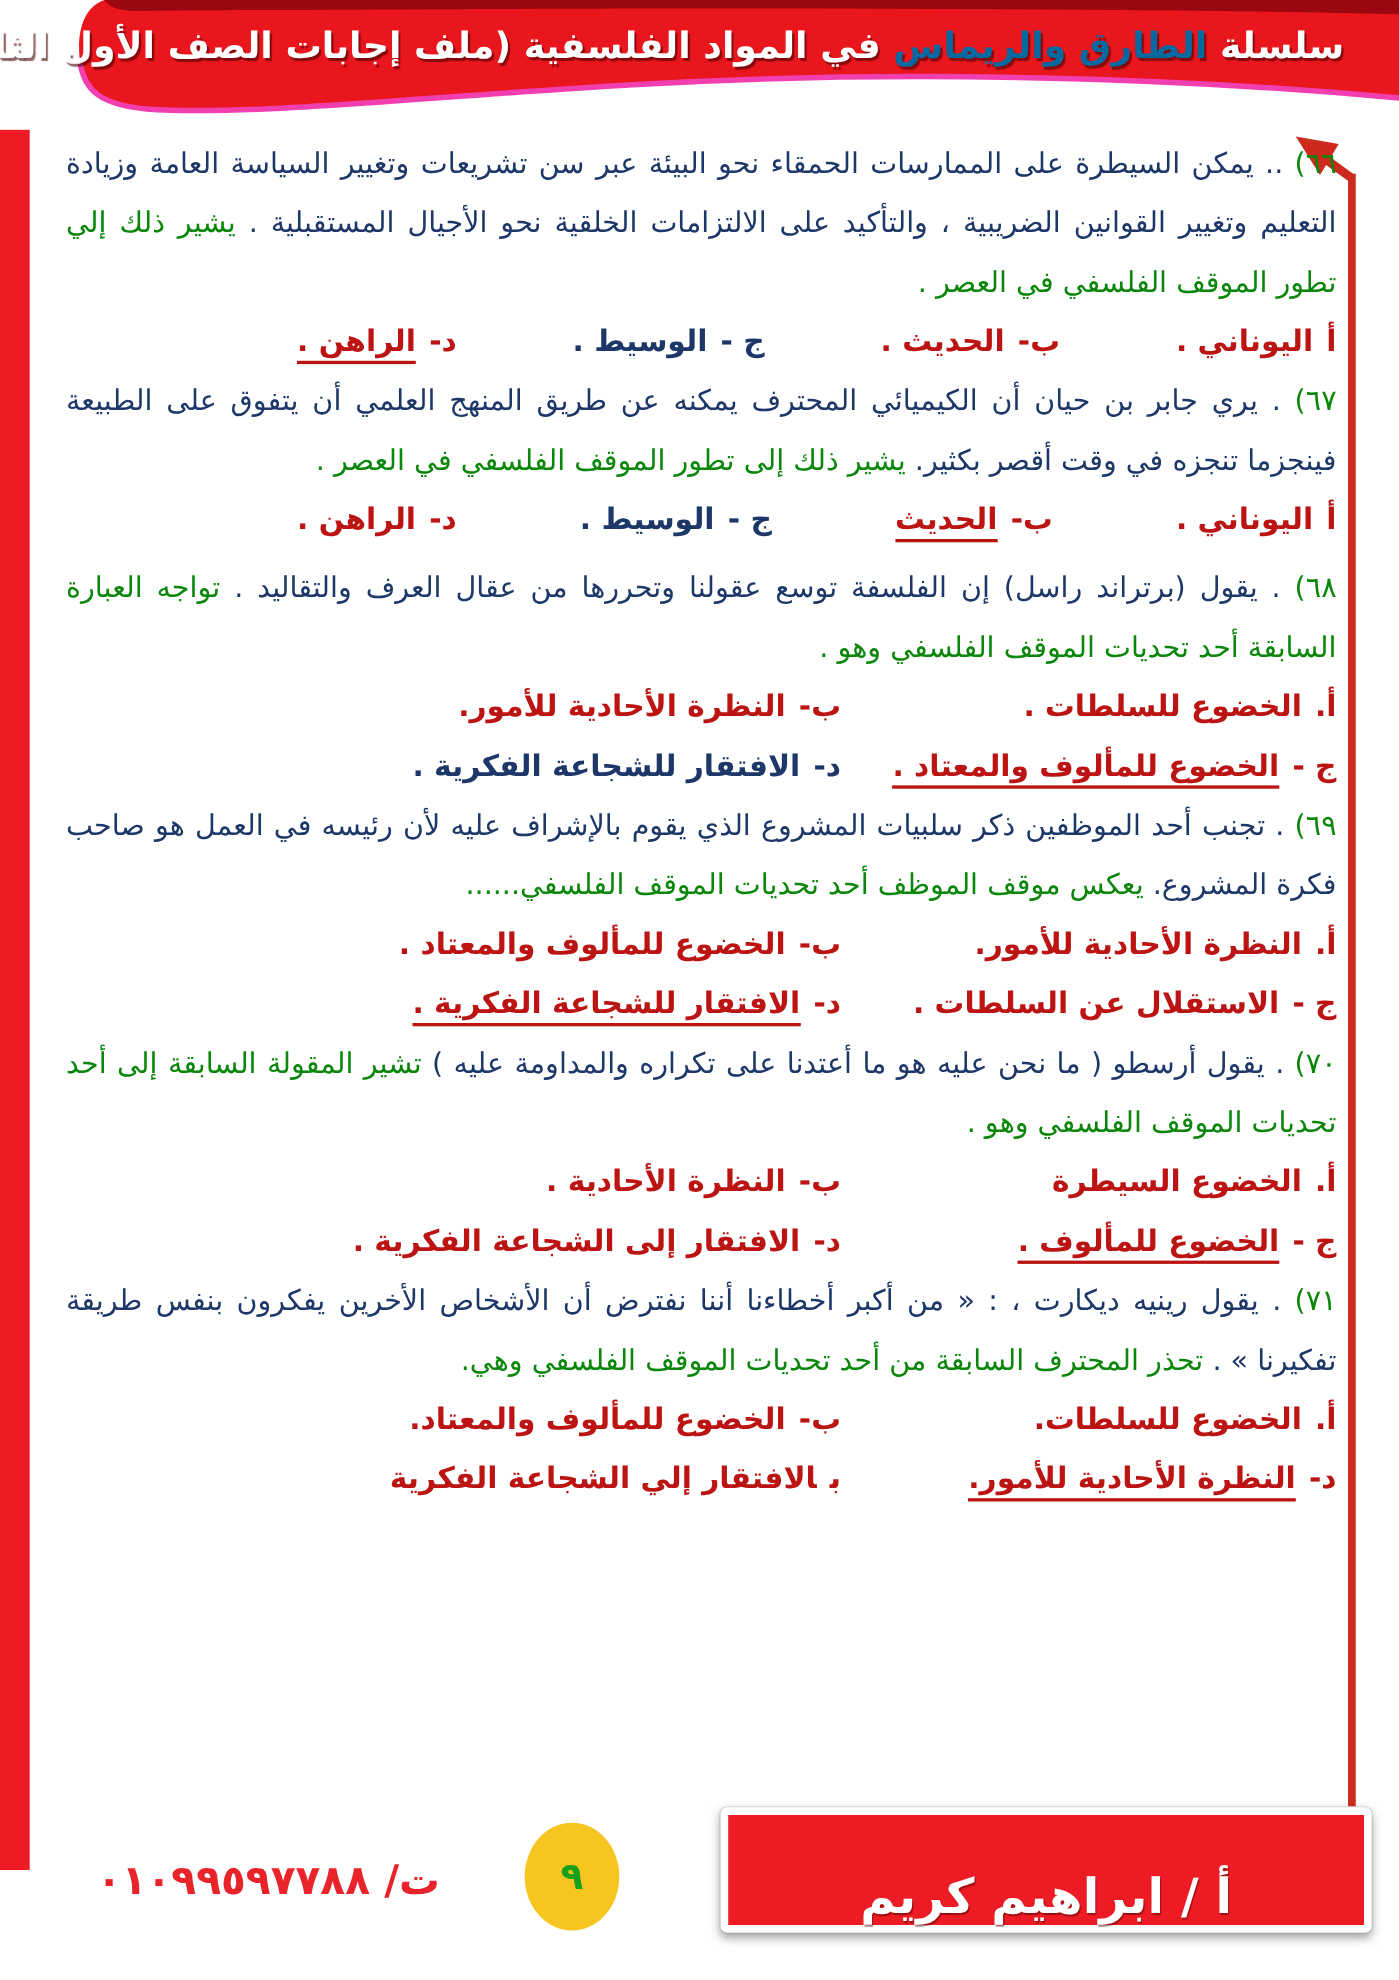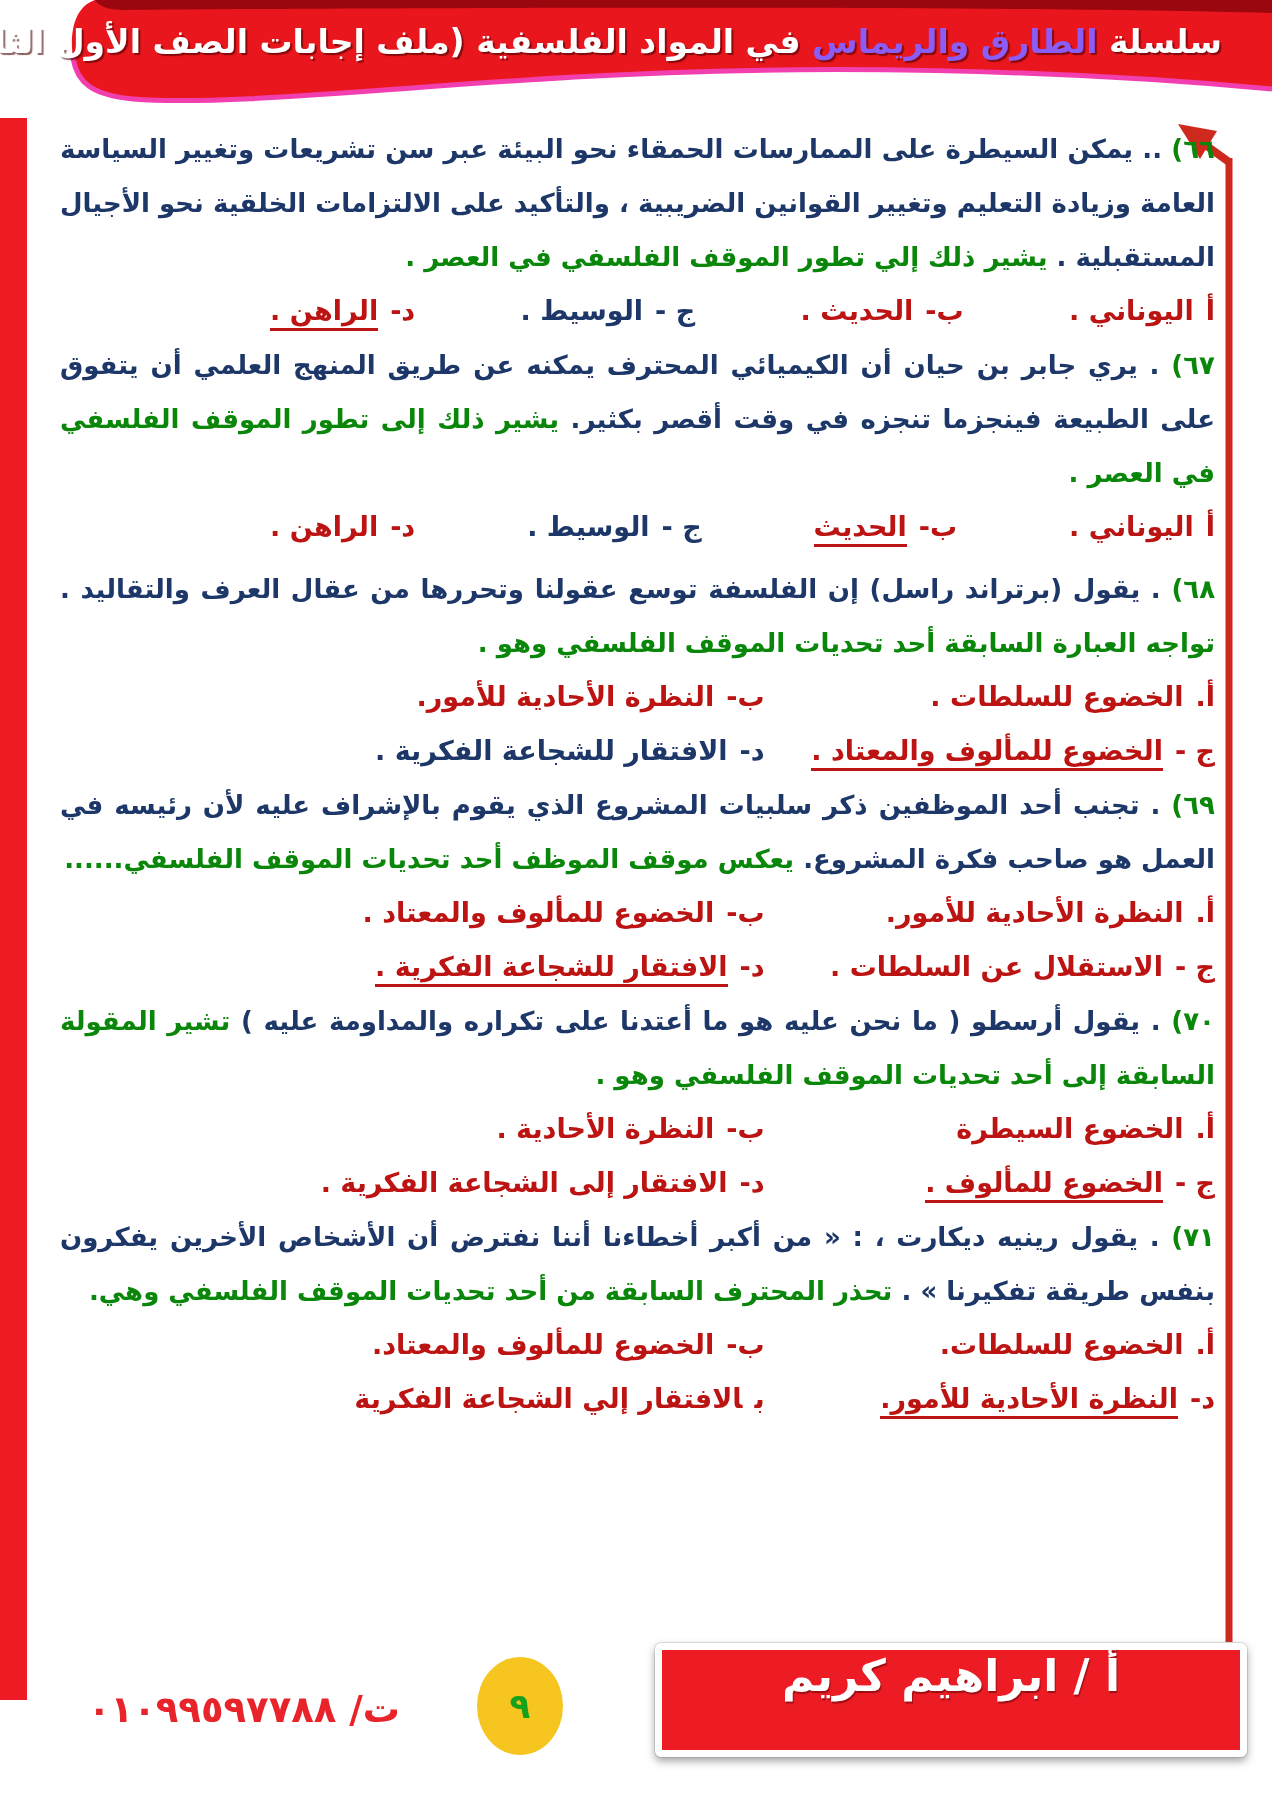--- a/index.html
+++ b/index.html
@@ -11,30 +11,30 @@
   .left-bar{position:absolute;left:0;top:118px;width:27px;height:1582px;background:#ee1b24;}
   
   .banner{position:absolute;top:0;left:55px;right:0;height:110px;}
   .banner svg{position:absolute;inset:0;width:100%;height:100%;}
   .banner-text{
     position:absolute;top:22px;left:45px;right:50px;text-align:center;direction:rtl;
     font-size:33px;font-weight:bold;color:#ffffff;
     text-shadow:2px 2px 1px rgba(70,0,0,.6);
     white-space:nowrap;
   }
-  .banner-text .hl{color:#8b5cf6;}
+  .banner-text .hl{color:#0369a1;}
   
   .arrow-overlay{position:absolute;inset:0;width:1272px;height:1800px;pointer-events:none;}
   
   .content{
     position:absolute;top:112px;left:60px;right:57px;direction:rtl;
     padding-top:10px;
   }
   .qline{
-    margin:0;font-size:26px;font-weight:bold;line-height:54px;color:#1c3768;
+    margin:0;font-size:26px;font-weight:normal;line-height:54px;color:#1c3768;
     text-align:justify;
   }
   .qnum,.tail{color:#0a870a;}
   .q68{margin-top:8px;}
   .optrow{
     display:flex;direction:rtl;align-items:baseline;
     font-size:27px;font-weight:bold;line-height:54px;color:#bb1412;
   }
   .optrow.quad{justify-content:space-between;padding-left:210px;}
   .optrow.pair > .opt:first-child{flex:0 0 39%;}
@@ -50,21 +50,21 @@
   .page-oval{
     position:absolute;left:477px;top:1657px;width:86px;height:98px;
     background:#f6c51f;border-radius:50%;
     display:flex;align-items:center;justify-content:center;
     font-size:34px;font-weight:bold;color:#17a01b;
   }
   .teacher-box{
     position:absolute;left:655px;top:1643px;width:578px;height:100px;
     background:#ed1c24;border:7px solid #ffffff;border-radius:6px;
     box-shadow:0 4px 9px rgba(110,110,110,.65),0 0 0 1px #e2e2e2;
-    display:flex;align-items:flex-start;justify-content:center;direction:rtl;
+    display:flex;align-items:flex-end;justify-content:center;direction:rtl;
     color:#ffffff;font-size:44px;font-weight:bold;
     text-shadow:1px 2px 1px rgba(80,0,0,.5);
   }
 </style>
 </head>
 <body>
 
 <div class="left-bar"></div>
 
 <div class="banner">

